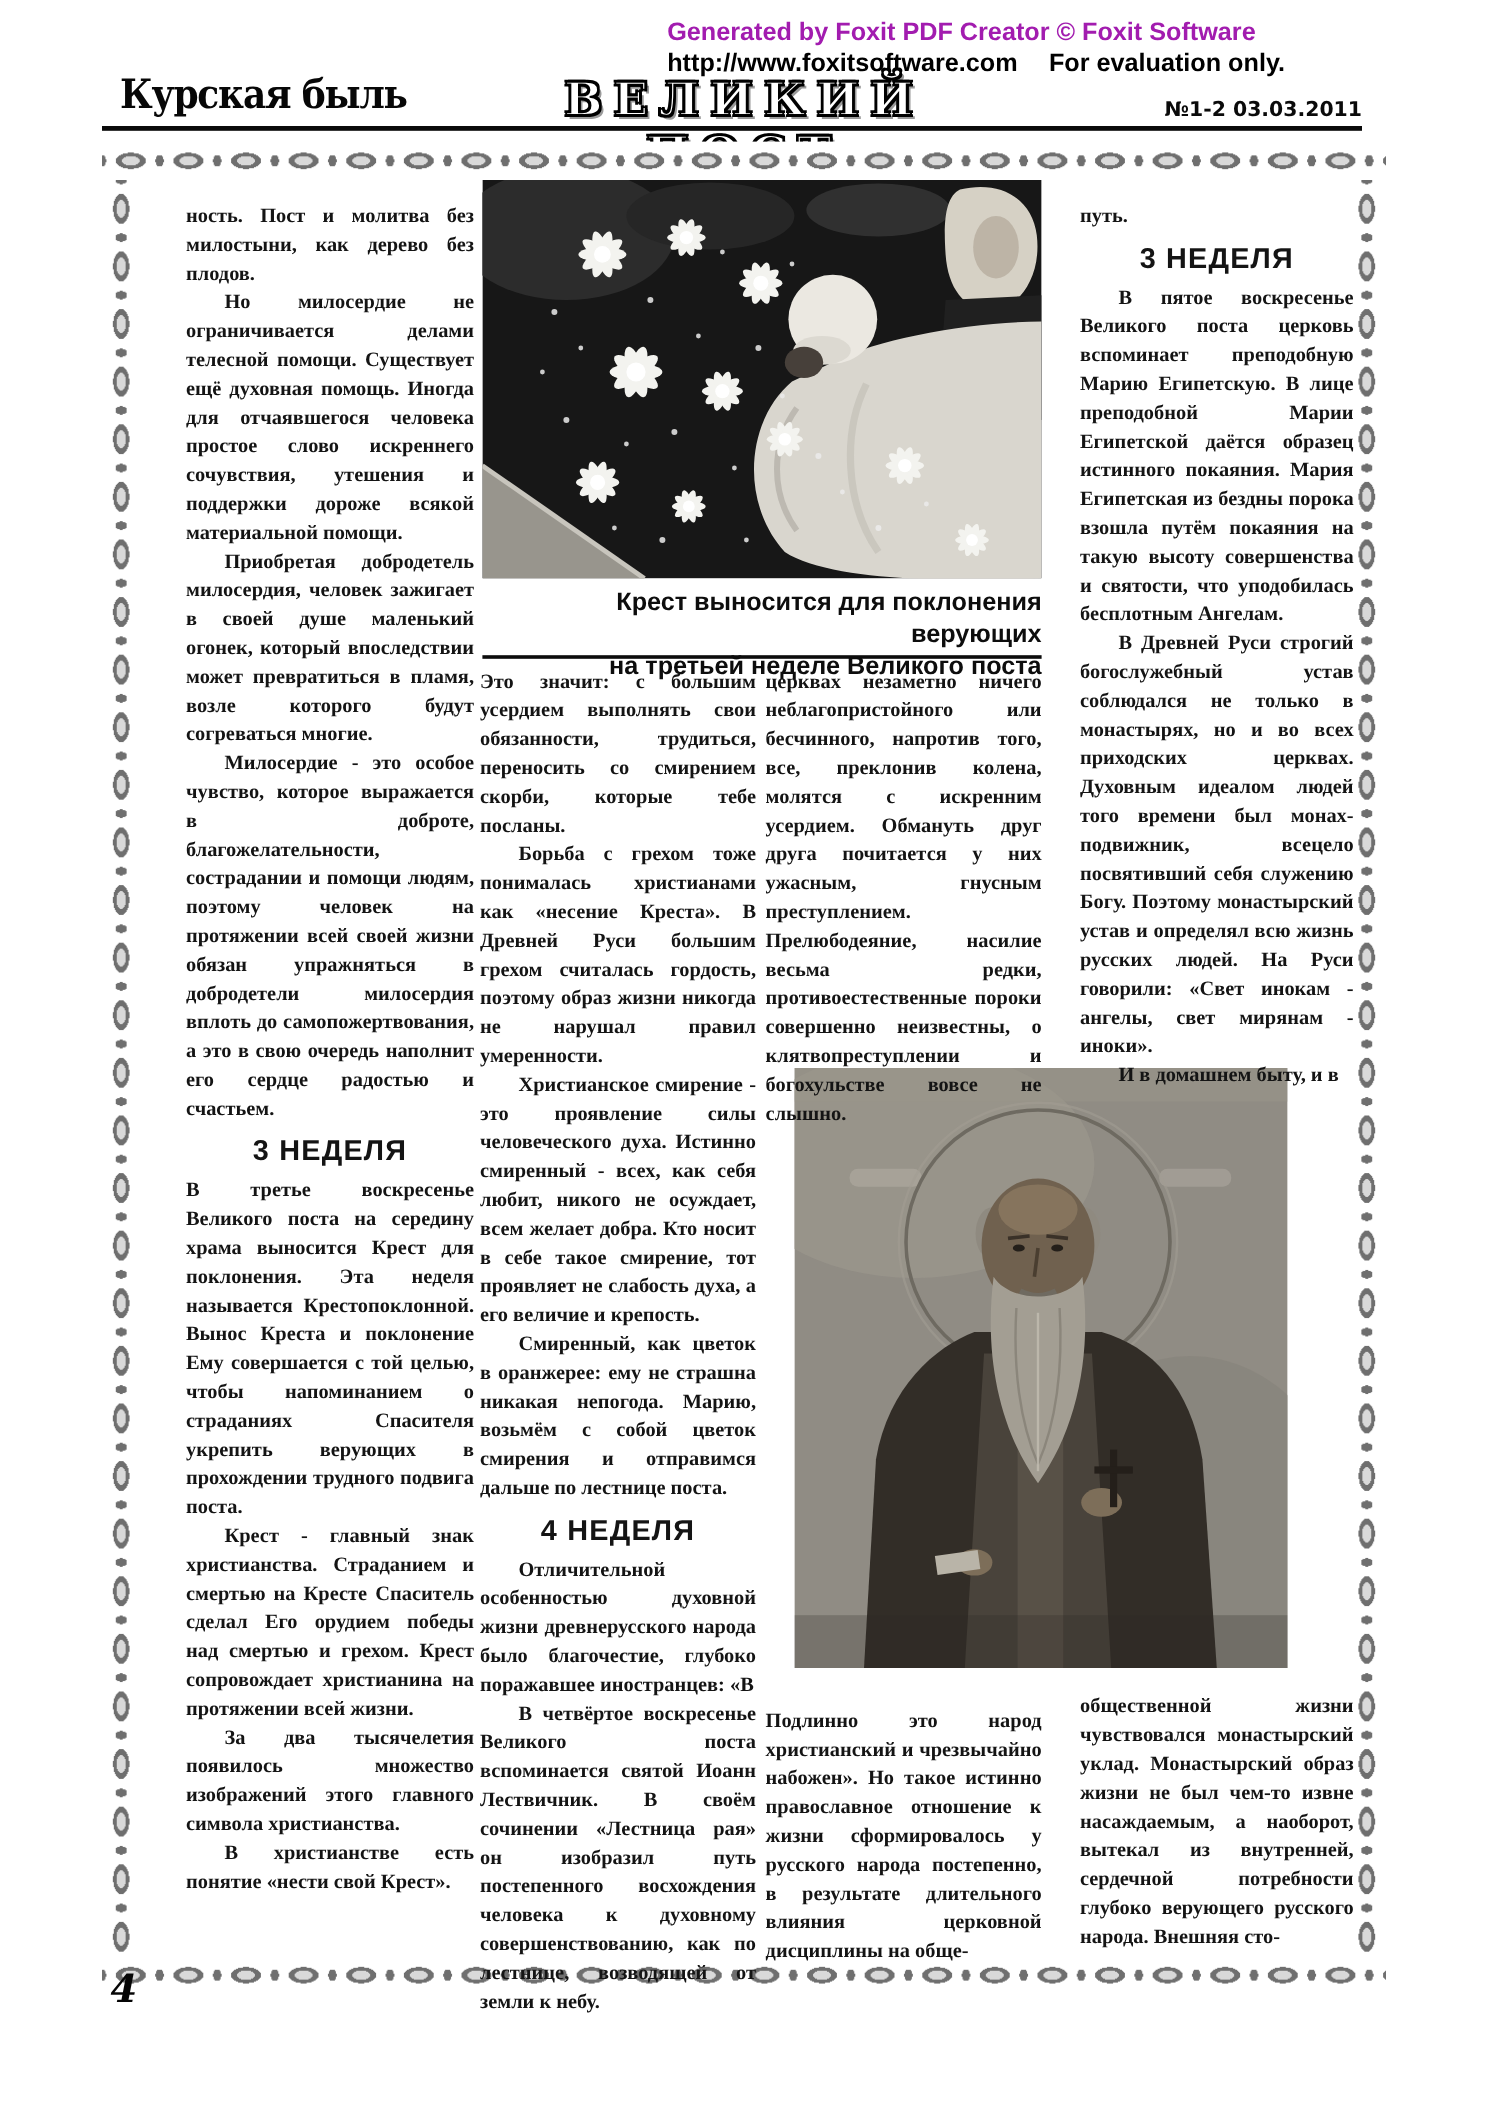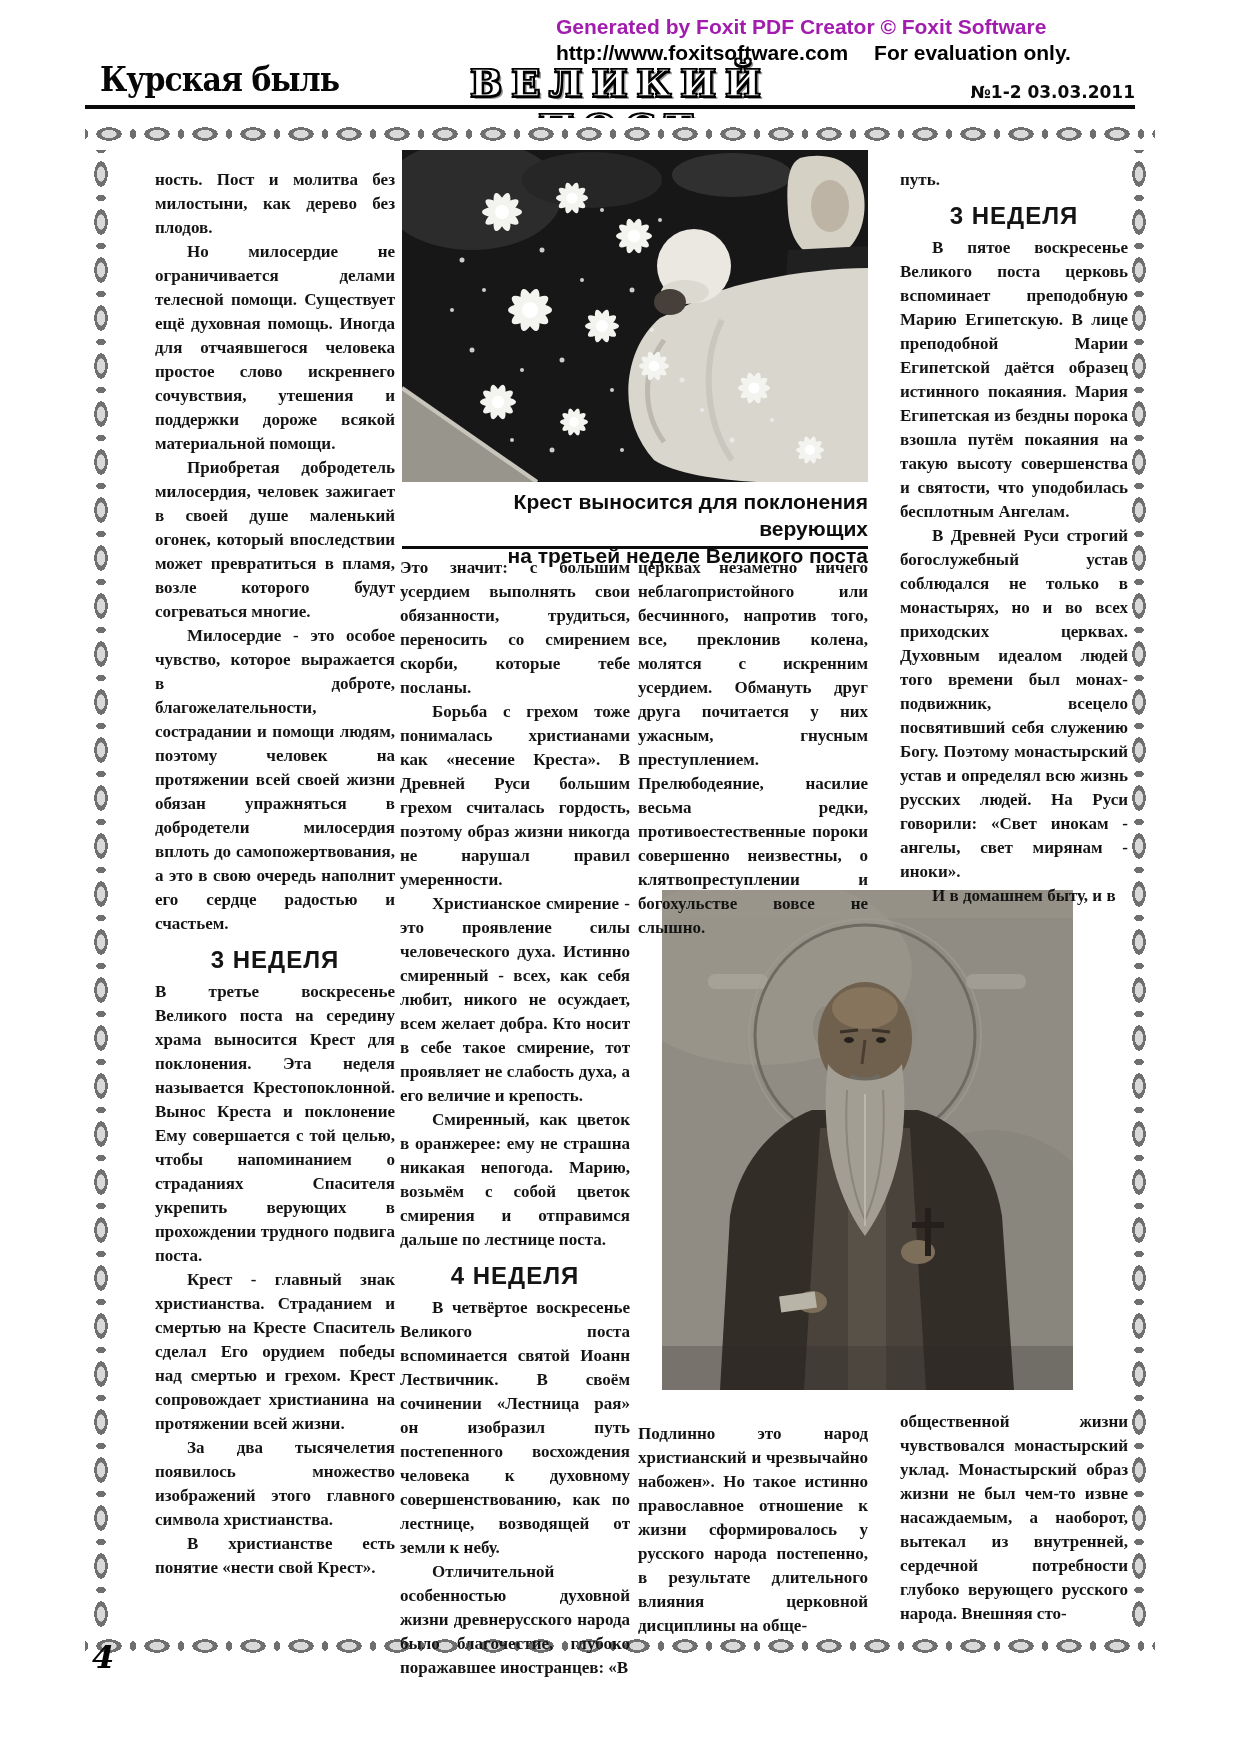--- a/index.html
+++ b/index.html
@@ -280,22 +280,22 @@
       <p>Крест - главный знак христианства. Страданием и смертью на Кресте Спаситель сделал Его орудием победы над смертью и грехом. Крест сопровождает христианина на протяжении всей жизни.</p>
       <p>За два тысячелетия появилось множество изображений этого главного символа христианства.</p>
       <p>В христианстве есть понятие «нести свой Крест».</p>
     </div>
   <div class="col c2">
       <p class="noindent">Это значит: с большим усердием выполнять свои обязанности, трудиться, переносить со смирением скорби, которые тебе посланы.</p>
       <p>Борьба с грехом тоже понималась христианами как «несение Креста». В Древней Руси большим грехом считалась гордость, поэтому образ жизни никогда не нарушал правил умеренности.</p>
       <p>Христианское смирение - это проявление силы человеческого духа. Истинно смиренный - всех, как себя любит, никого не осуждает, всем желает добра. Кто носит в себе такое смирение, тот проявляет не слабость духа, а его величие и крепость.</p>
       <p>Смиренный, как цветок в оранжерее: ему не страшна никакая непогода. Марию, возьмём с собой цветок смирения и отправимся дальше по лестнице поста.</p>
       <h3>4 НЕДЕЛЯ</h3>
+      <p>Отличительной особенностью духовной жизни древнерусского народа было благочестие, глубоко поражавшее иностранцев: «В</p>
       <p>В четвёртое воскресенье Великого поста вспоминается святой Иоанн Лествичник. В своём сочинении «Лестница рая» он изобразил путь постепенного восхождения человека к духовному совершенствованию, как по лестнице, возводящей от земли к небу.</p>
-      <p>Отличительной особенностью духовной жизни древнерусского народа было благочестие, глубоко поражавшее иностранцев: «В</p>
     </div>
   <div class="col c3a">
       <p class="noindent">церквах незаметно ничего неблагопристойного или бесчинного, напротив того, все, преклонив колена, молятся с искренним усердием. Обмануть друг друга почитается у них ужасным, гнусным преступлением. Прелюбодеяние, насилие весьма редки, противоестественные пороки совершенно неизвестны, о клятвопреступлении и богохульстве вовсе не слышно.</p>
     </div>
   <div class="col c3b">
       <p class="noindent">Подлинно это народ христианский и чрезвычайно набожен». Но такое истинно православное отношение к жизни сформировалось у русского народа постепенно, в результате длительного влияния церковной дисциплины на обще-</p>
     </div>
   <div class="col c4a">
       <p class="noindent">путь.</p>
       <h3>3 НЕДЕЛЯ</h3>

